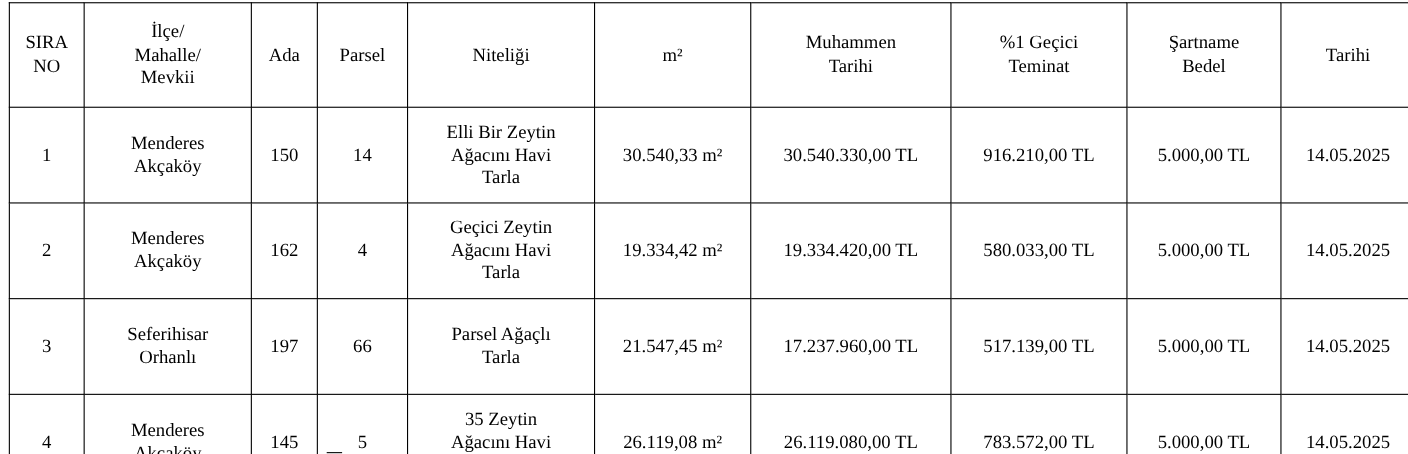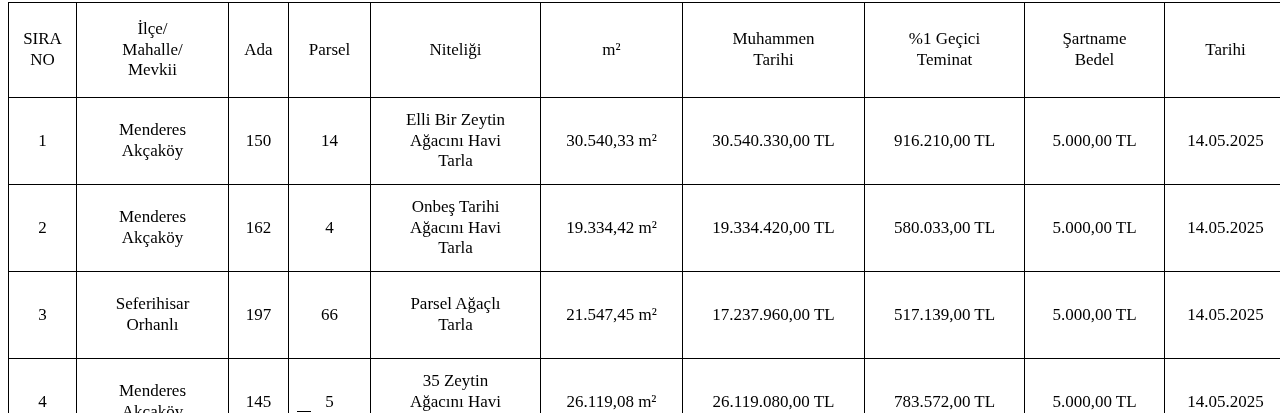--- a/index.html
+++ b/index.html
@@ -139,21 +139,21 @@
       </tr>
       <tr>
         <td>2</td>
         <td>
           <div>Menderes</div>
           <div>Akçaköy</div>
         </td>
         <td>162</td>
         <td>4</td>
         <td>
-          <div>Onbeş Tarihi</div>
+          <div>Geçici Zeytin</div>
           <div>Ağacını Havi</div>
           <div>Tarla</div>
         </td>
         <td class="nowrap">19.334,42 m²</td>
         <td class="nowrap">19.334.420,00 TL</td>
         <td class="nowrap">580.033,00 TL</td>
         <td class="nowrap">5.000,00 TL</td>
         <td class="nowrap">14.05.2025</td>
 
       </tr>

